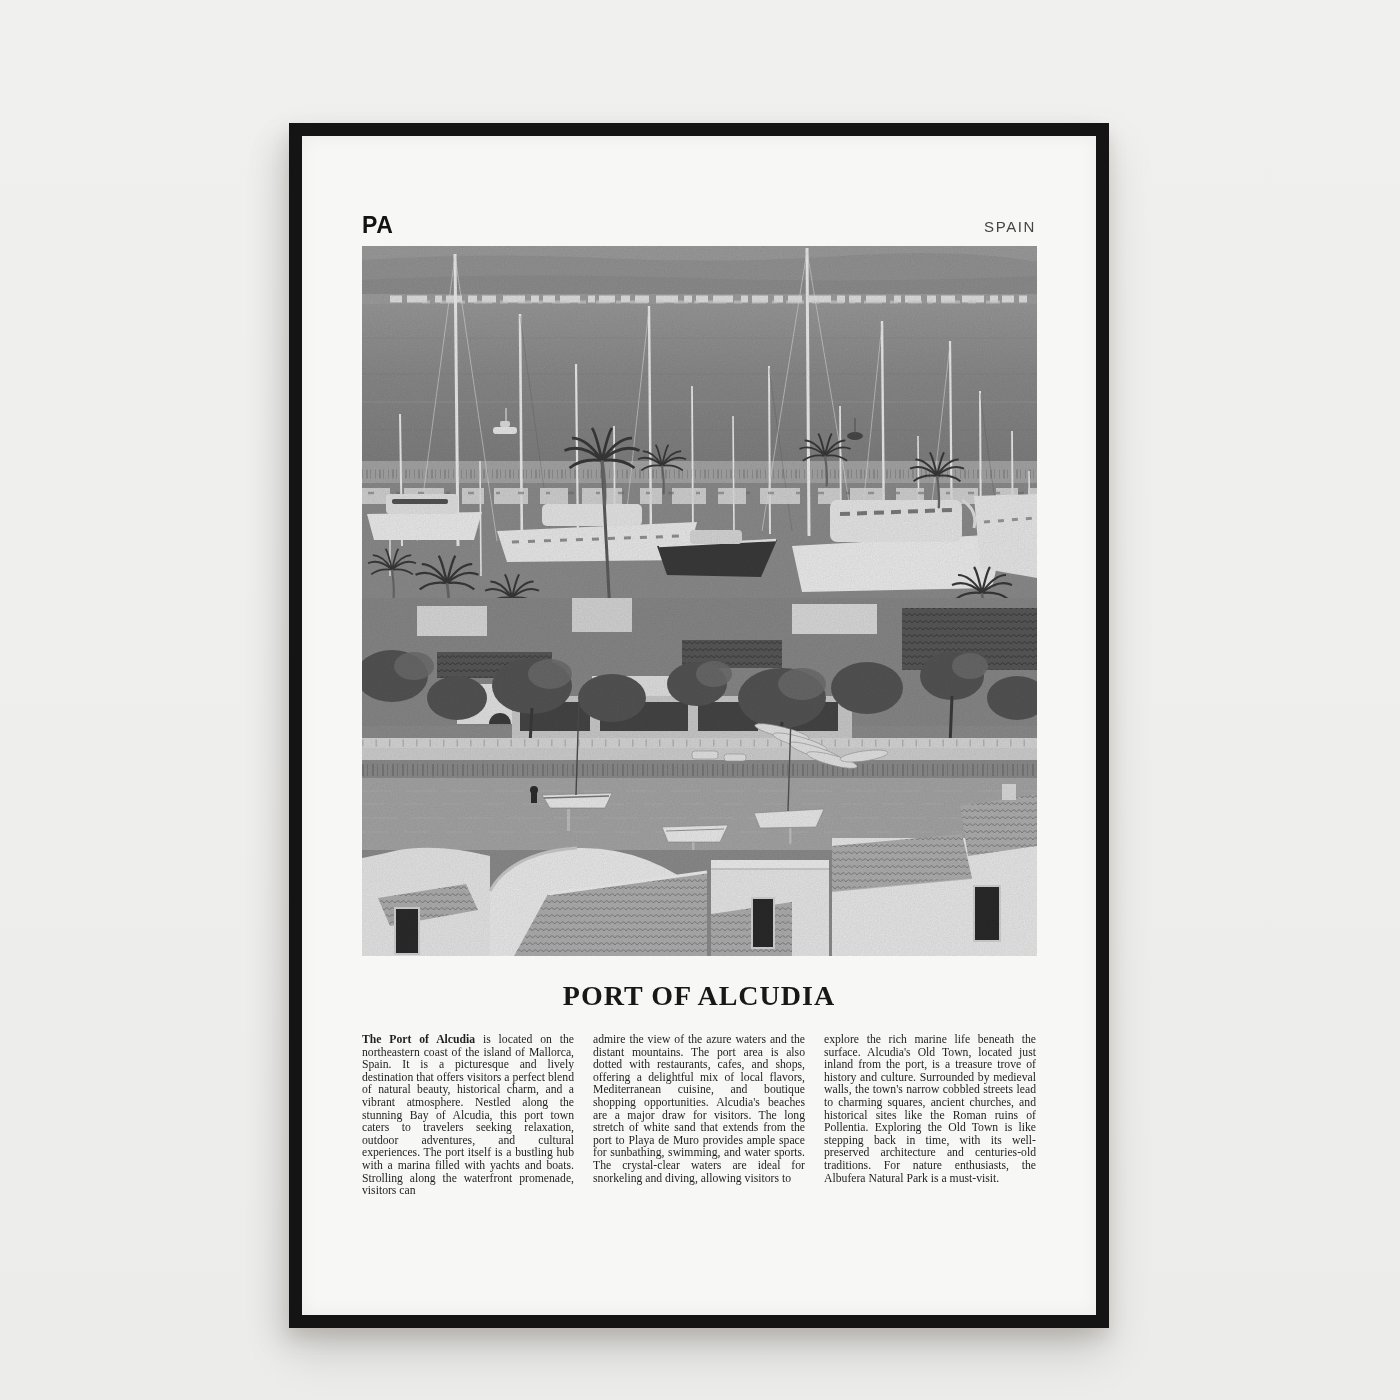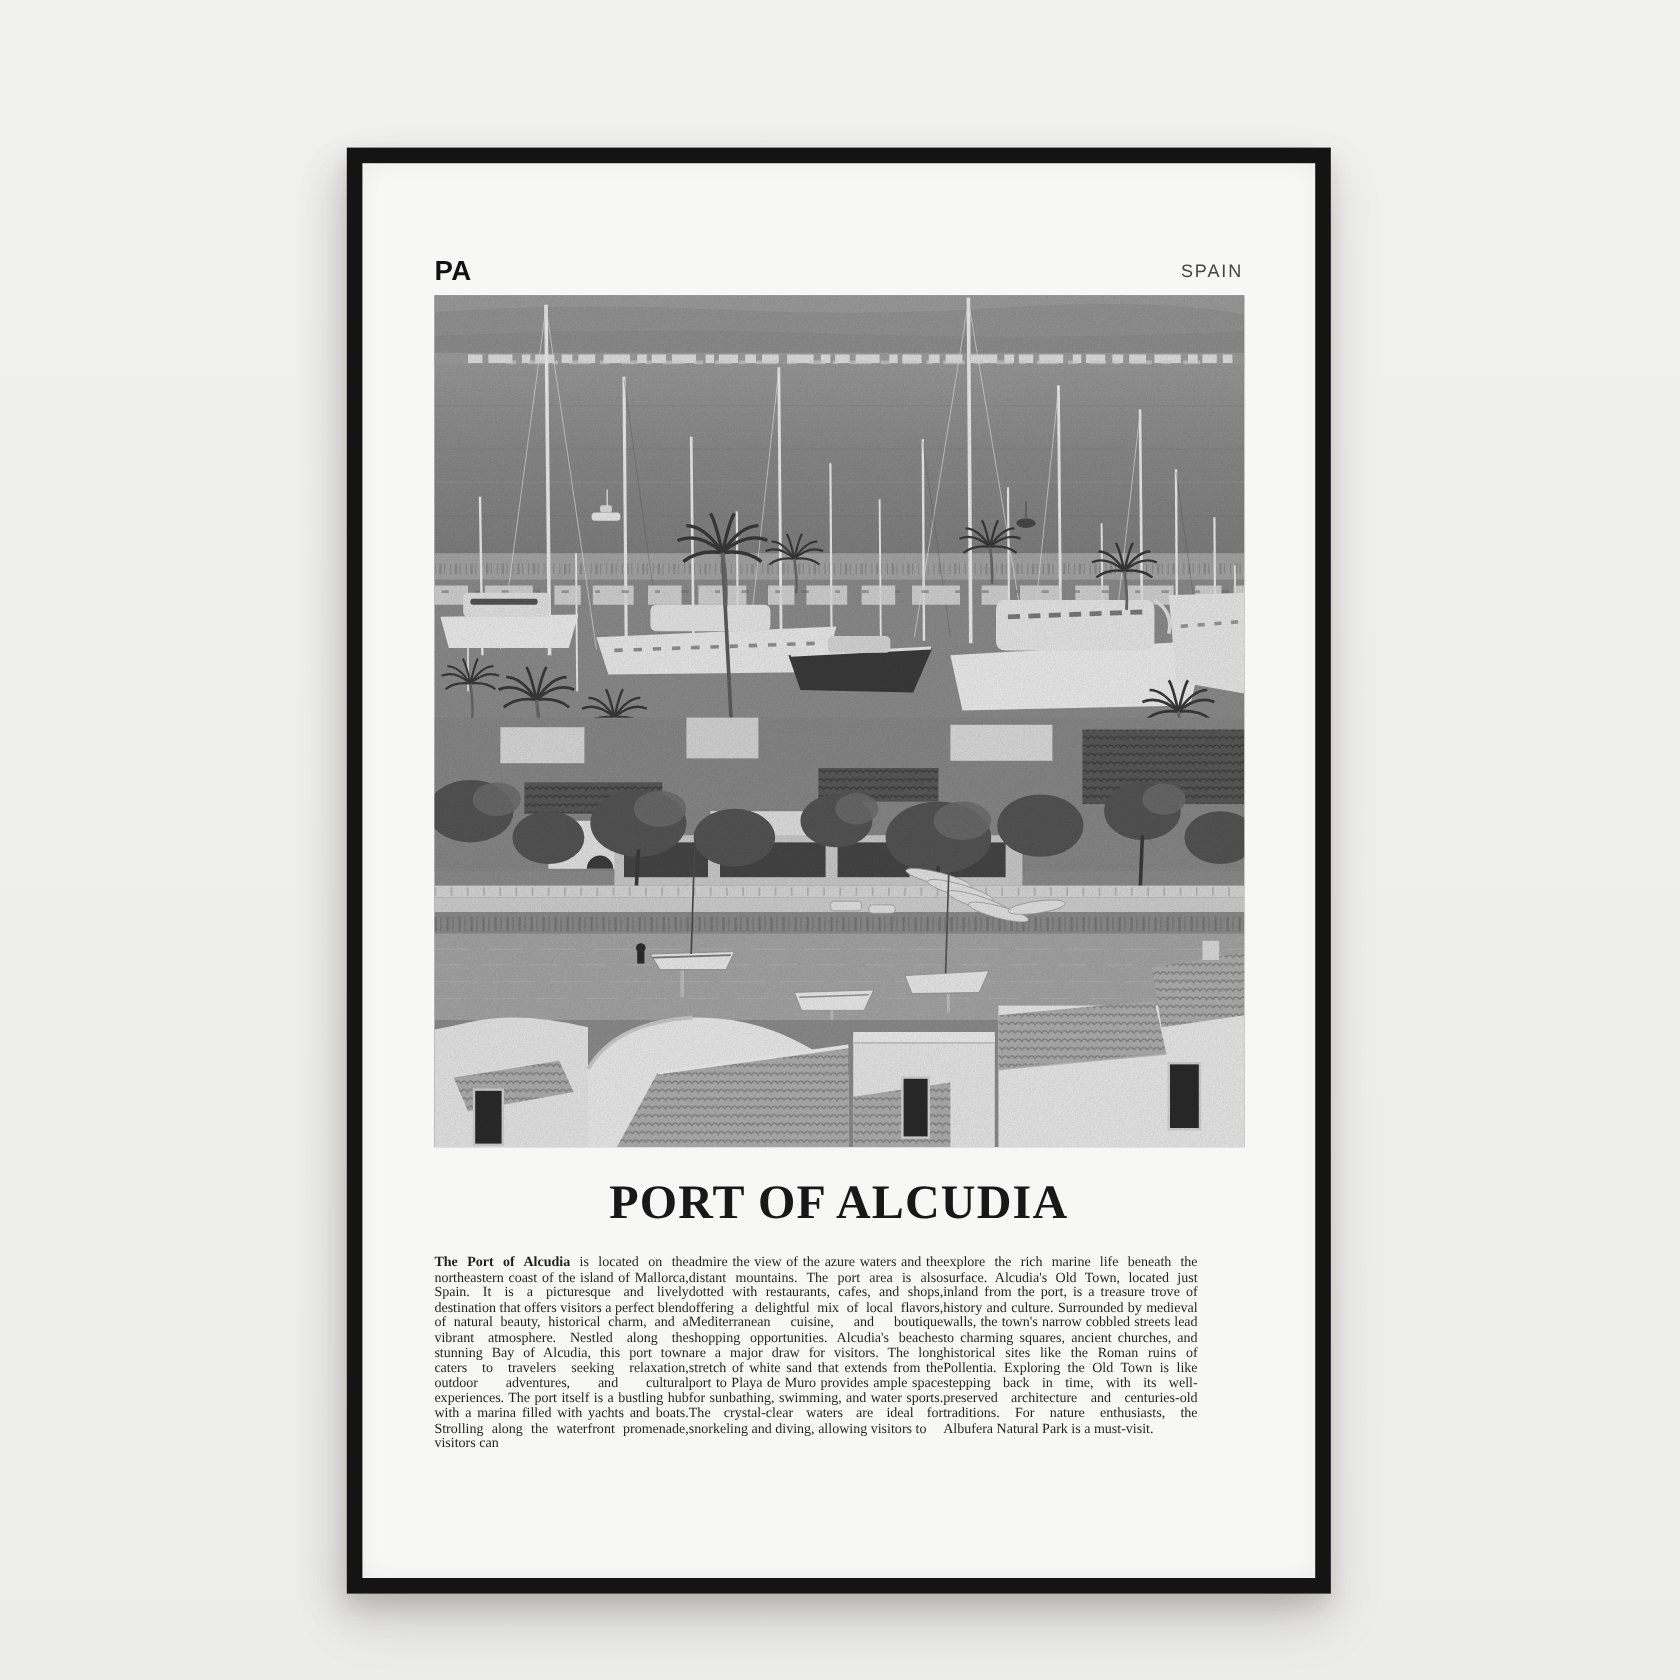--- a/index.html
+++ b/index.html
@@ -24,23 +24,23 @@
   }
   .initials{font-size:23px;font-weight:700;letter-spacing:.5px;color:#131313;line-height:1;}
   .country{font-size:15px;font-weight:400;letter-spacing:1.6px;color:#454545;line-height:1.4;}
   .photo{
     margin-top:9px;width:675px;height:710px;background:#8f8f8f;overflow:hidden;position:relative;
   }
   .photo svg{display:block;width:675px;height:710px;}
   .title{
     margin:26px 0 0 0;text-align:center;
     font-family:"Liberation Serif",serif;font-weight:700;
-    font-size:40px;letter-spacing:1px;color:#181818;line-height:1.0;
-  }
-  .article{display:flex;margin-top:24px;}
+    font-size:28px;letter-spacing:1px;color:#181818;line-height:1.0;
+  }
+  .article{display:flex;gap:19px;margin-top:24px;}
   .col{
     width:212px;margin:0;
     font-family:"Liberation Serif",serif;font-size:11.7px;line-height:12.6px;
     color:#1f1f1f;text-align:justify;
   }
   .col strong{font-weight:700;}
 </style>
 </head>
 <body>
 

